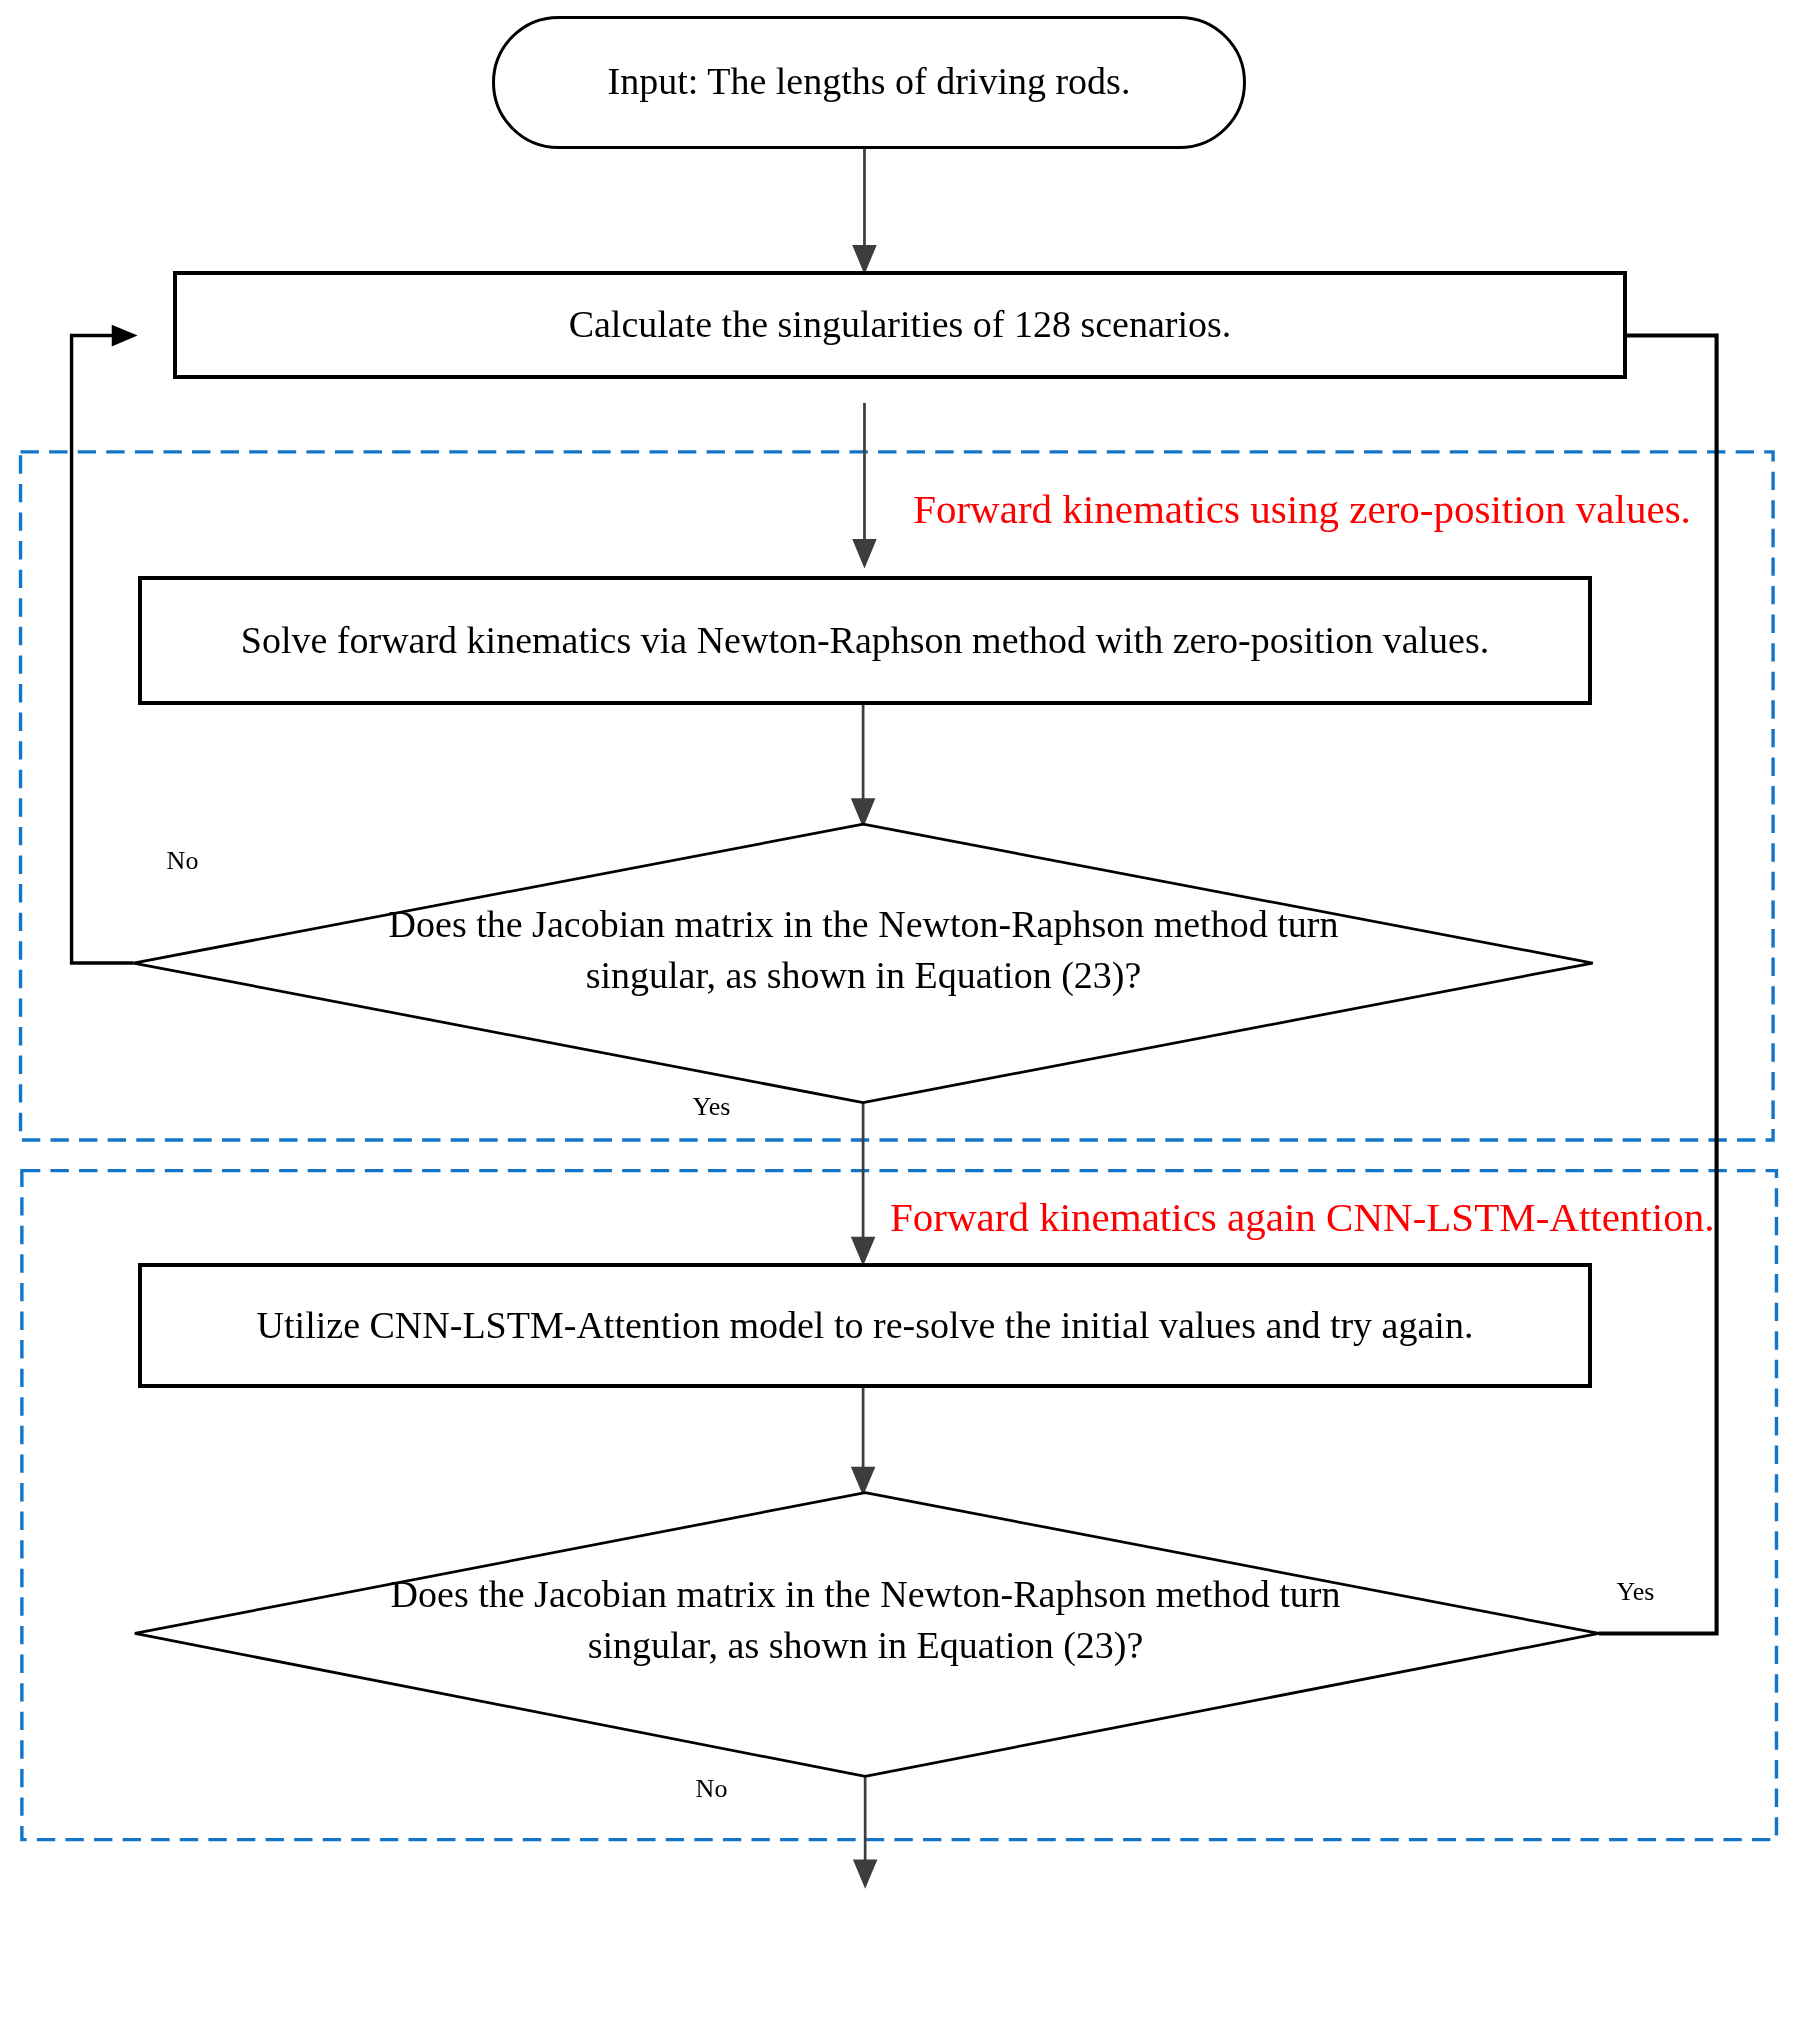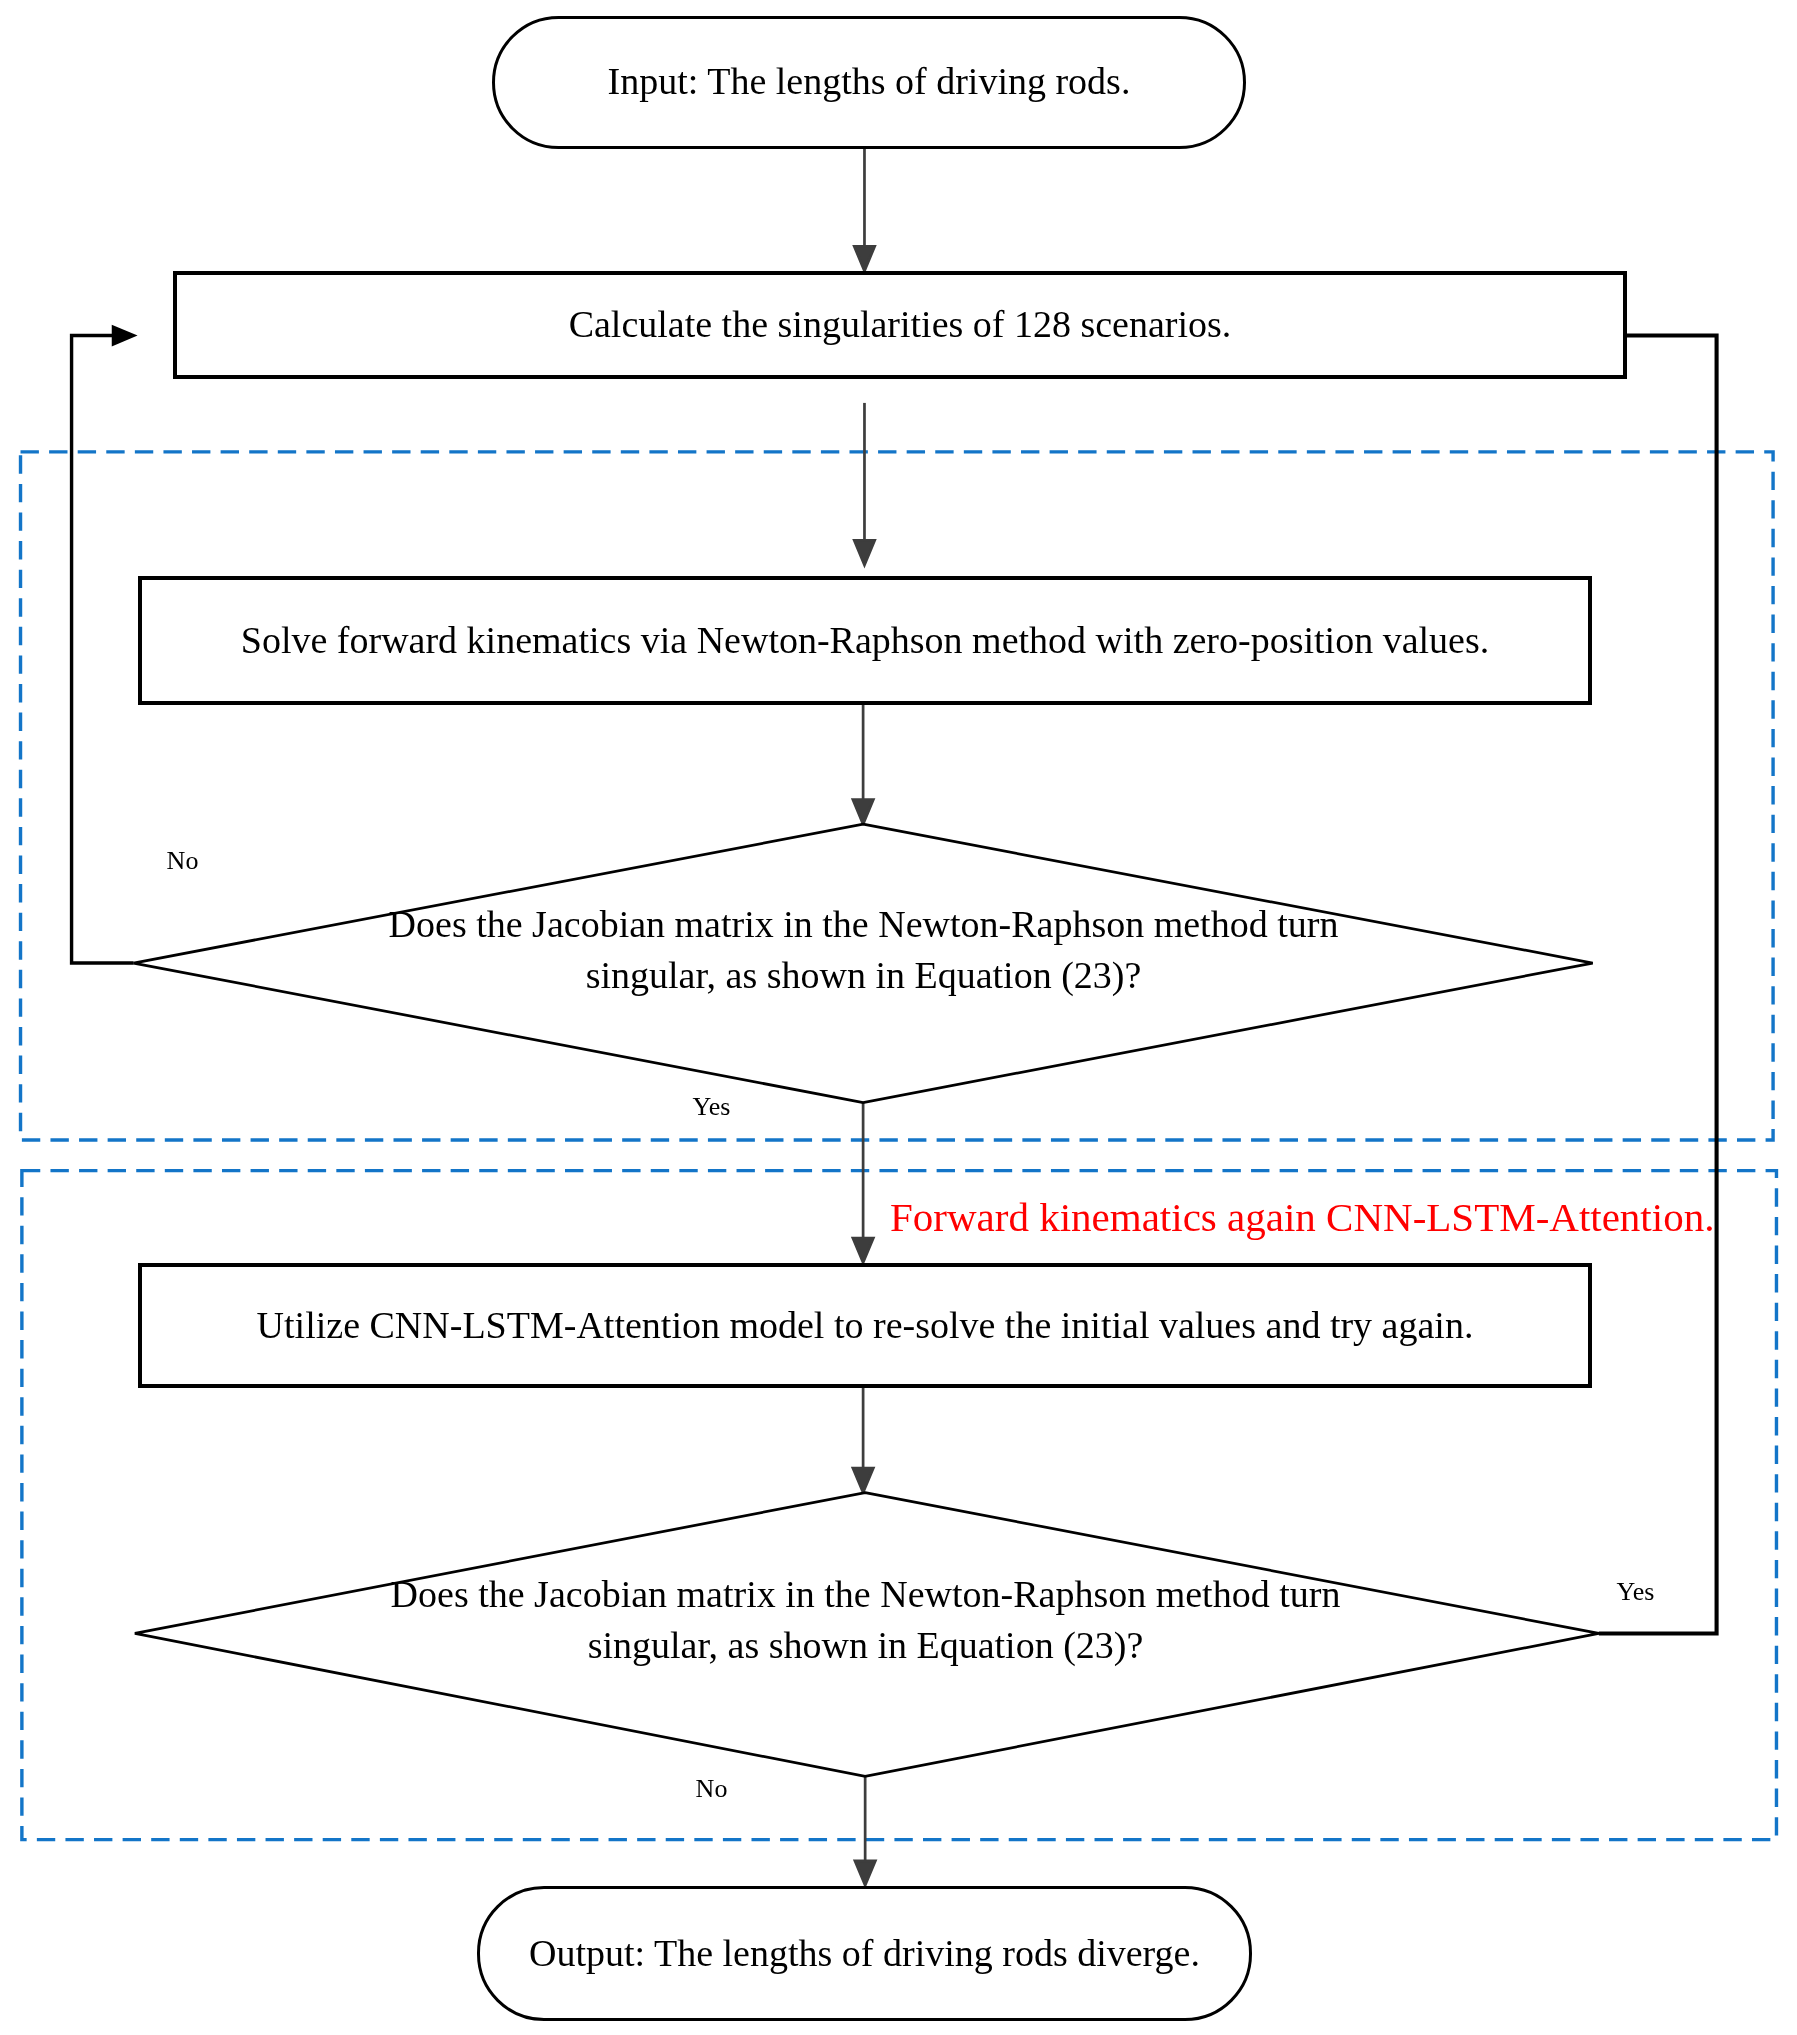--- a/index.html
+++ b/index.html
@@ -109,31 +109,31 @@
   </div>
 
   <div class="shape" style="left:138px; top:576px; width:1454px; height:129px;">
     <span>Solve forward kinematics via Newton-Raphson method with zero-position values.</span>
   </div>
 
   <div class="shape" style="left:138px; top:1263px; width:1454px; height:125px;">
     <span>Utilize CNN-LSTM-Attention model to re-solve  the initial values and try again.</span>
   </div>
 
-  <div class="shape terminator" style="left:477px; top:1886px; width:775px; height:135px;">
-    <span>Output: The lengths of driving rods diverge.</span>
-  </div>
 
   <div class="diamond-label" style="left:319px; top:899px; width:1089px; height:129px;">
     <span>Does the Jacobian matrix in the Newton-Raphson method turn singular, as shown in Equation (23)?</span>
   </div>
   <div class="diamond-label" style="left:321px; top:1569px; width:1089px; height:129px;">
     <span>Does the Jacobian matrix in the Newton-Raphson method turn singular, as shown in Equation (23)?</span>
   </div>
 
+  <div class="annotation" style="left:890px; top:485px; width:824px;">
+    <span>Forward kinematics using zero-position values.</span>
+  </div>
   <div class="annotation" style="left:890px; top:1193px; width:824px;">
     <span>Forward kinematics again CNN-LSTM-Attention.</span>
   </div>
 
   <div class="edge-label" style="left:135px; top:846px; width:95px;">
     <span>No</span>
   </div>
   <div class="edge-label" style="left:657px; top:1092px; width:109px;">
     <span>Yes</span>
   </div>

